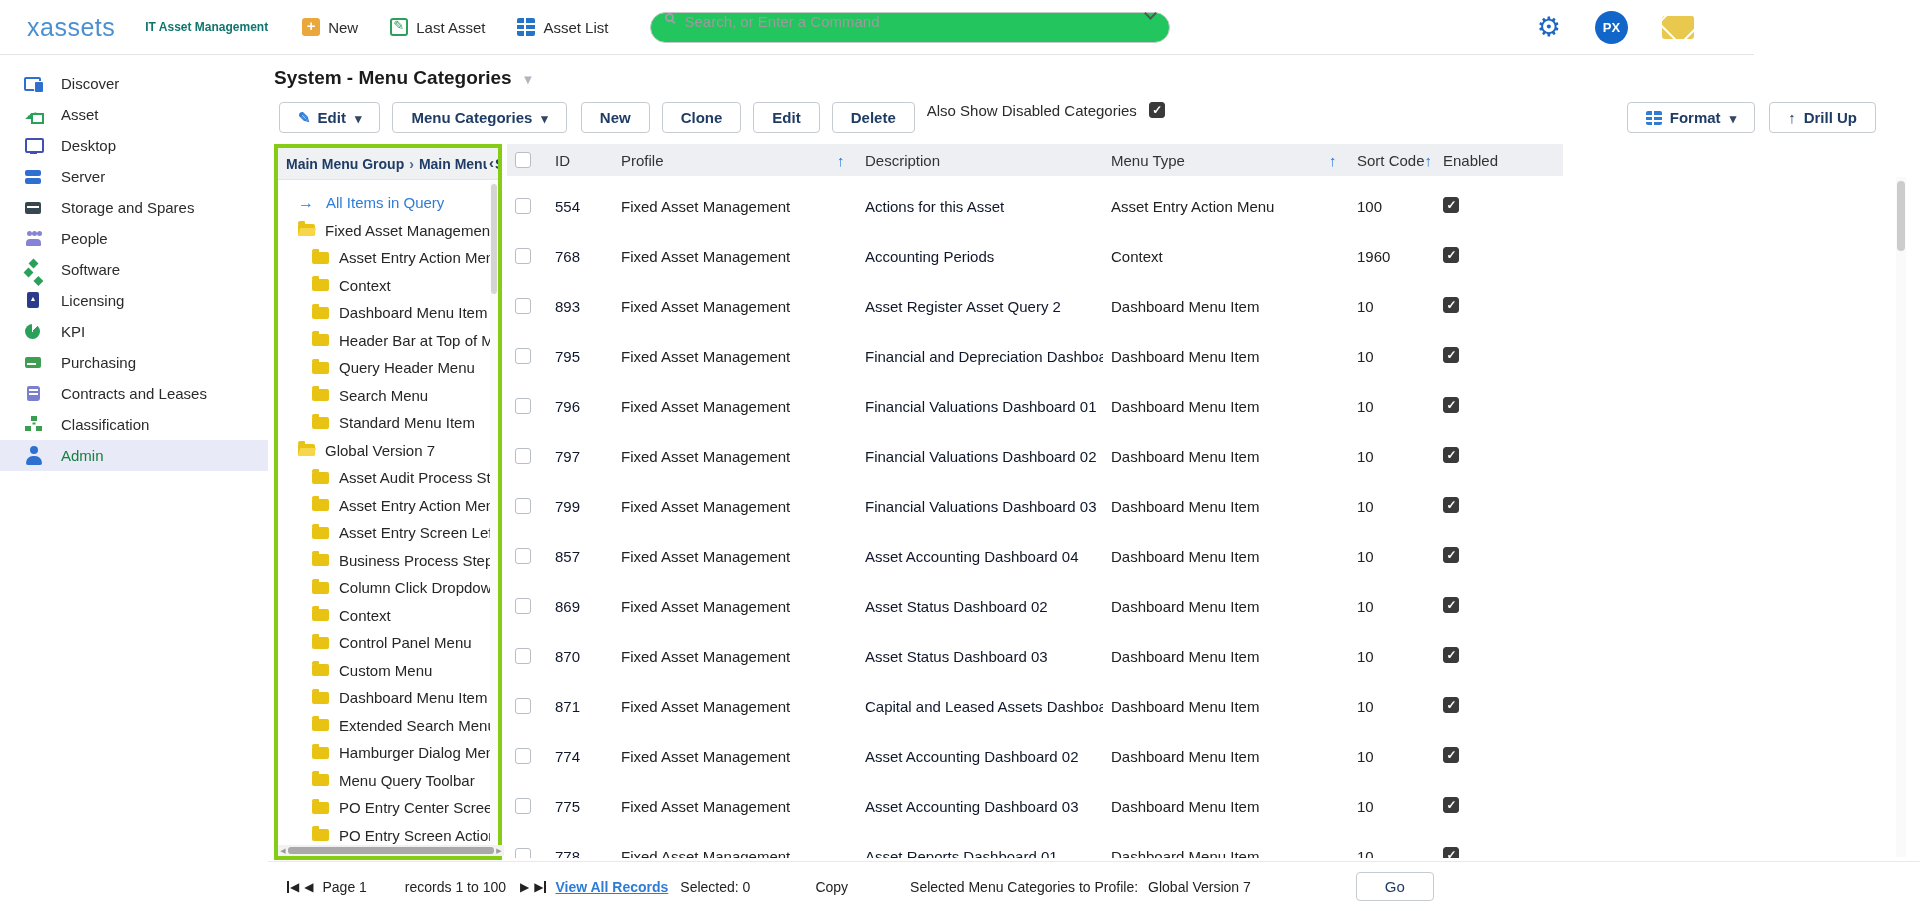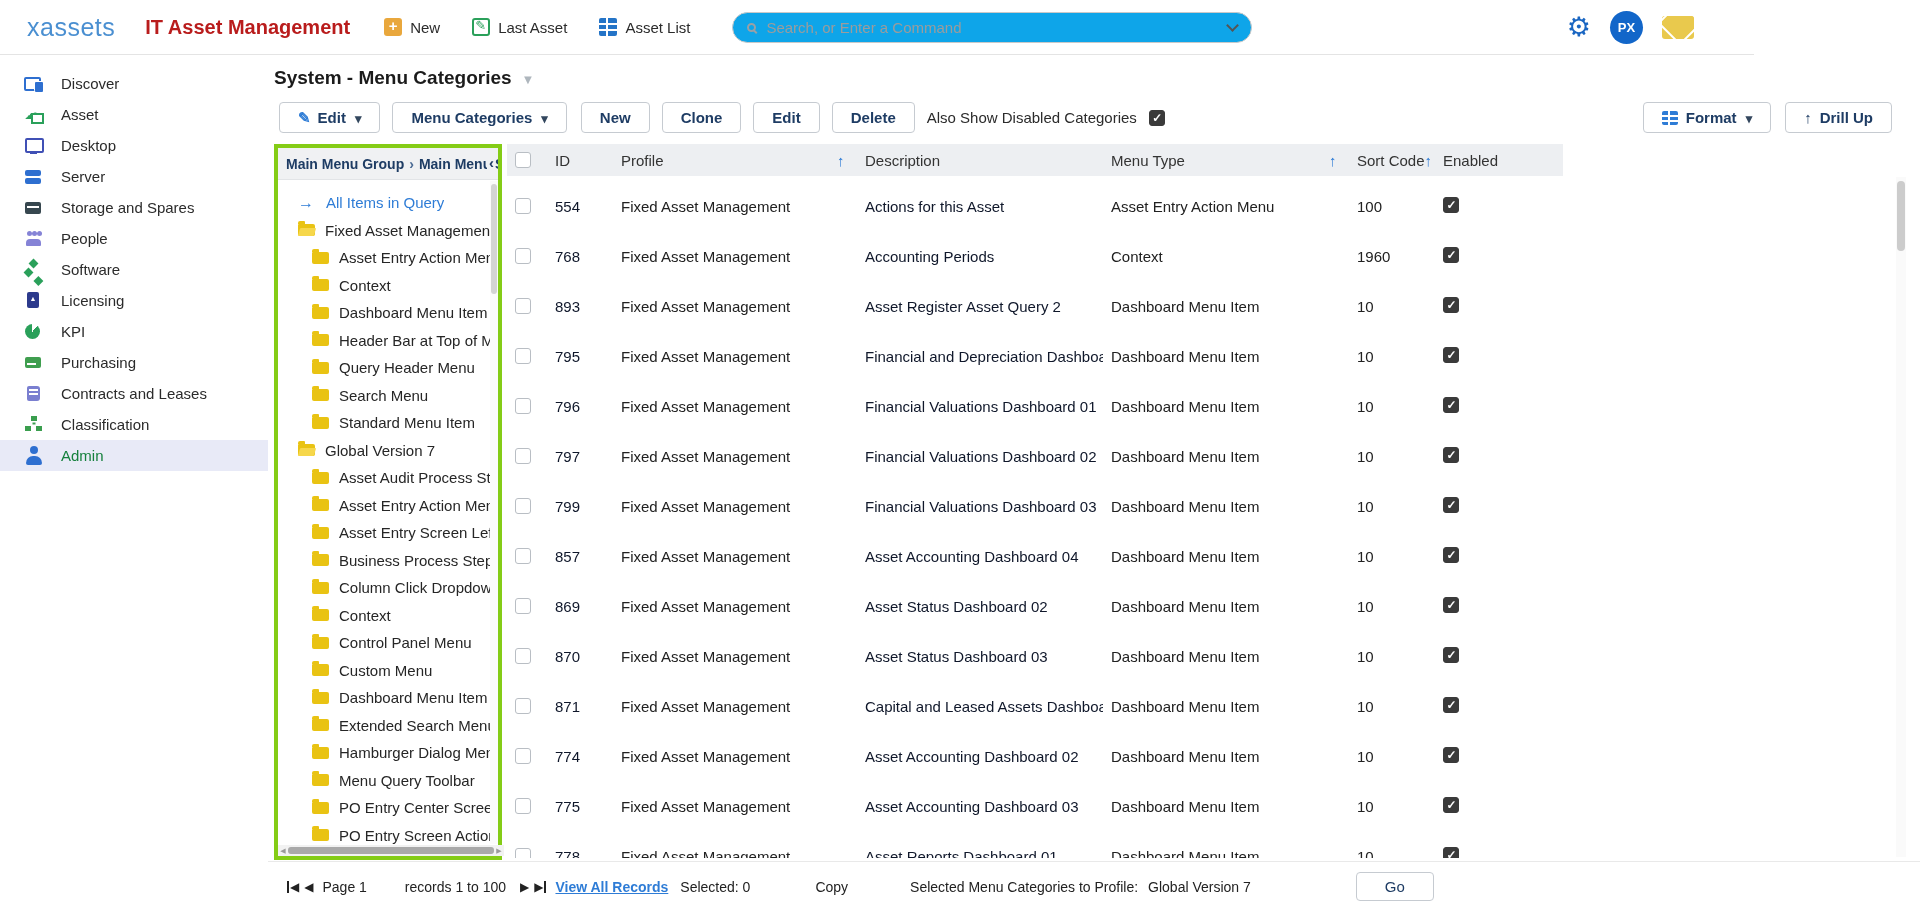--- a/index.html
+++ b/index.html
@@ -4,42 +4,42 @@
 <style>
   * { margin:0; padding:0; box-sizing:border-box; }
   html,body { width:1920px; height:911px; }
   body { position:relative; overflow:hidden; background:#fff;
          font-family:"Liberation Sans", sans-serif; color:#212121; }
 
   
   .topbar { position:absolute; left:0; top:0; width:1754px; height:55px;
             display:flex; align-items:center; border-bottom:1px solid #e4e4e4; background:#fff; }
   .logo { margin-left:27px; font-size:25px; color:#4a8fd1; letter-spacing:.5px; }
-  .app-title { margin-left:30px; font-size:20px; font-weight:bold; color:#b91c1c; }
+  .app-title { margin-left:30px; font-size:12px; font-weight:bold; color:#0f766e; }
   .tb-actions { display:flex; margin-left:34px; gap:32px; }
   .tb-btn { display:flex; align-items:center; gap:8px; font-size:15px; color:#2b2b2b; cursor:pointer; }
   .tbi { width:18px; height:18px; position:relative; flex:none; }
   .tb-new { background:#e9a73c; border-radius:3px; }
   .tb-new::after { content:"+"; position:absolute; left:4.5px; top:-1px; color:#fff; font-size:15px; font-weight:bold; }
   .tb-last { background:#fff; border:2px solid #2aa05a; border-radius:3px; }
   .tb-last::after { content:"✎"; position:absolute; left:1px; top:-2px; color:#2aa05a; font-size:13px; }
   .tb-grid { background:#2474c7; border-radius:2px;
     background-image:linear-gradient(to right, transparent 0 7px, #fff 7px 9px, transparent 9px),
                      linear-gradient(to bottom, transparent 0 5px, #fff 5px 7px, transparent 7px 11px, #fff 11px 13px, transparent 13px); }
   .search { margin-left:42px; width:520px; height:31px; border:1px solid #c9c9c9; border-radius:16px;
-            display:flex; align-items:center; padding:0 14px; background:#0ea5e9; }
+            display:flex; align-items:flex-start; padding:0 14px; background:#22c55e; }
   .mag { width:9px; height:9px; border:2px solid #9aa0a6; border-radius:50%; position:relative; flex:none; }
   .mag::after { content:""; position:absolute; width:2px; height:5px; background:#9aa0a6;
                 transform:rotate(-45deg); bottom:-4px; right:-2px; }
   .search input { border:none; outline:none; flex:1; margin-left:10px; font-size:15px;
                   font-family:"Liberation Sans", sans-serif; color:#333; background:transparent; }
   .search input::placeholder { color:#9c9c9c; }
   .sr-chev { width:9px; height:9px; border-right:2px solid #555; border-bottom:2px solid #555;
              transform:rotate(45deg); margin-top:-4px; cursor:pointer; flex:none; }
-  .tb-right { margin-left:auto; display:flex; align-items:center; gap:19px; padding-right:60px; }
+  .tb-right { margin-left:auto; display:flex; align-items:center; gap:34px; padding-right:60px; }
   .gear { font-size:27px; color:#1a66c2; line-height:1; cursor:pointer; }
   .gear::before { content:"⚙"; }
   .avatar { width:33px; height:33px; border-radius:50%; background:#1266c9; color:#fff;
             font-size:13px; font-weight:bold; display:flex; align-items:center; justify-content:center; cursor:pointer; }
   .mail { width:32px; height:23px; background:#e9c94d; border-radius:3px; position:relative; cursor:pointer; overflow:hidden; }
   .mail::before { content:""; position:absolute; left:2px; top:-9px; width:28px; height:28px;
                   background:#e9c94d; border:2px solid #fff; transform:rotate(45deg); }
 
   
   .sidebar { position:absolute; left:0; top:55px; width:268px; height:856px; background:#fff; padding-top:13px; }
@@ -73,21 +73,21 @@
   .i-classification::after { content:""; position:absolute; left:1px; top:11px; width:6px; height:5px; background:#3a9e4e; box-shadow:11px 0 0 #3a9e4e; }
   .i-admin::before { content:""; position:absolute; left:6px; top:0; width:8px; height:8px; border-radius:50%; background:#2e6fd0; }
   .i-admin::after { content:""; position:absolute; left:2px; bottom:1px; width:16px; height:9px; border-radius:7px 7px 2px 2px; background:#2e6fd0; }
 
   
   .main { position:absolute; left:268px; top:55px; right:0; bottom:0; background:#fff; }
   .page-title { position:absolute; left:6px; top:12px; font-size:19px; font-weight:bold; color:#1b1b1b; }
   .title-caret { display:inline-block; margin-left:10px; color:#aeb6bd; font-size:13px; cursor:pointer; }
   .title-caret::before { content:"▼"; }
 
-  .toolbar { position:absolute; left:11px; top:47px; right:28px; height:31px; display:flex; align-items:center; }
+  .toolbar { position:absolute; left:11px; top:47px; right:44px; height:31px; display:flex; align-items:flex-start; }
   .btn { height:31px; border:1px solid #c6cbd1; border-radius:4px; background:#fff; color:#1e3c64;
          font-size:15px; font-weight:600; display:flex; align-items:center; justify-content:center;
          padding:0 18px; cursor:pointer; white-space:nowrap; font-family:"Liberation Sans",sans-serif; }
   .caret::after { content:"▾"; font-size:13px; color:#33475e; }
   .pencil::before { content:"✎"; color:#2e7cd6; font-size:15px; }
   .btn .pencil { margin-right:7px; }
   .btn .caret { margin-left:9px; }
   .tgroup { display:flex; gap:12px; align-items:center; }
   .gap14 { margin-left:14px; }
   .dis-label { margin-left:12px; font-size:15px; color:#2b2b2b; }

